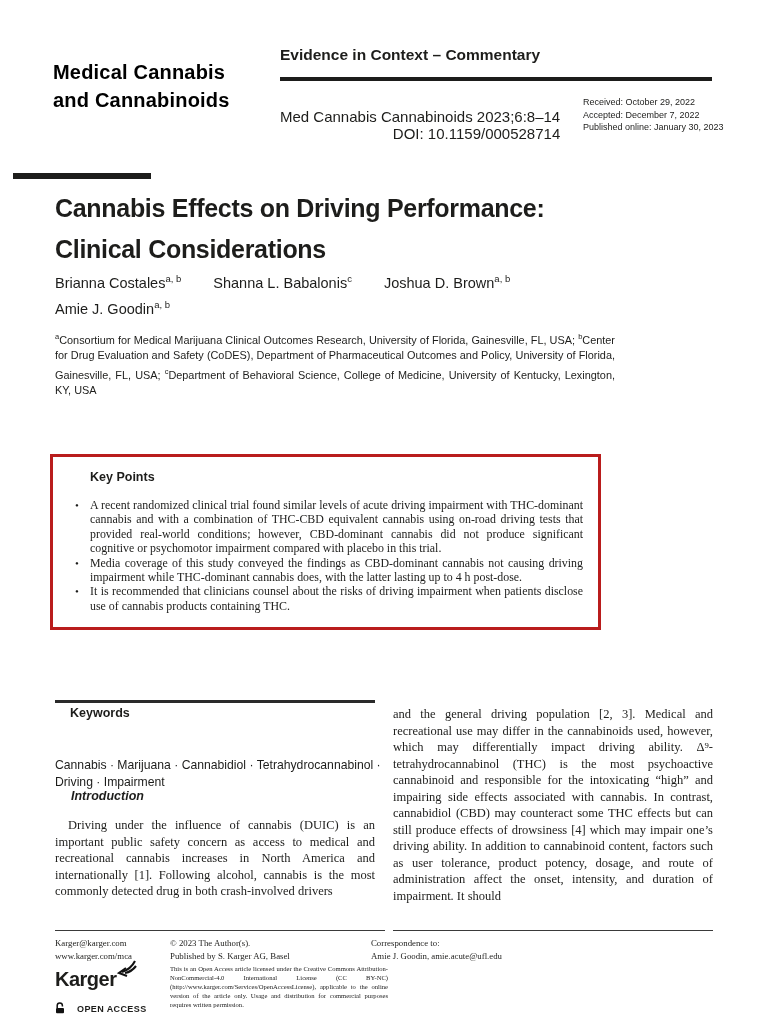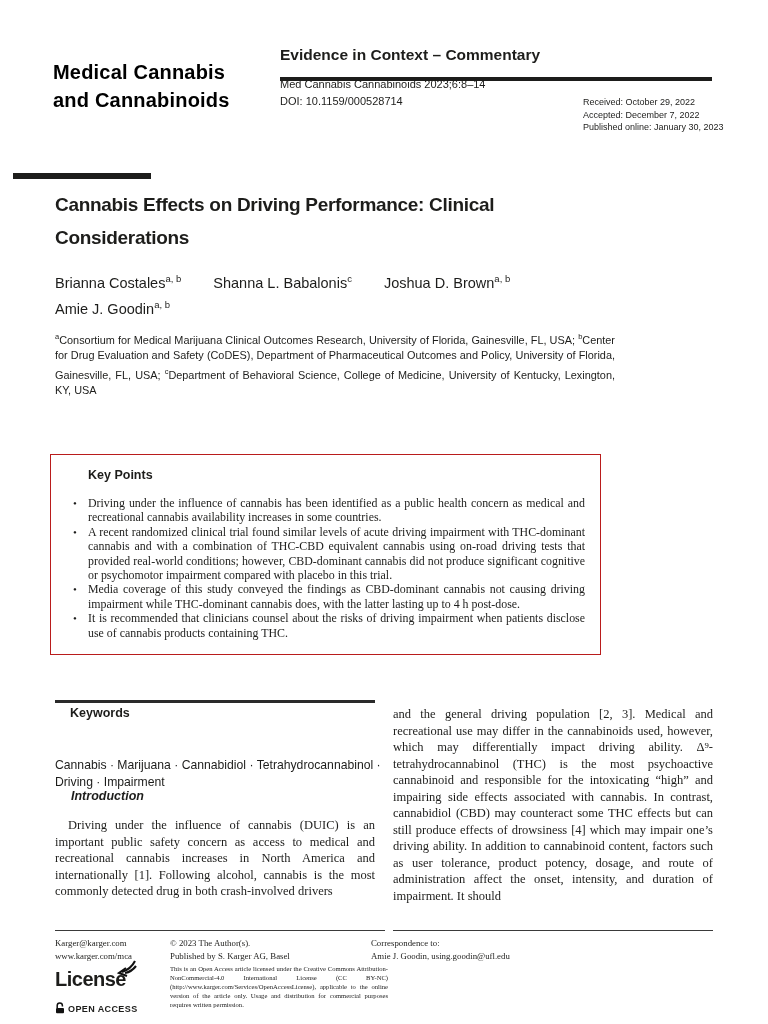--- a/index.html
+++ b/index.html
@@ -8,35 +8,35 @@
   .page {
     position:relative; width:768px; height:1024px; background:#fff;
     font-family:"Liberation Sans","DejaVu Sans",sans-serif; color:#1d1d1b; overflow:hidden;
   }
   .abs { position:absolute; }
 
   
   .journal-logo { left:53px; top:58px; font-size:20px; line-height:28px; font-weight:bold; color:#000000; letter-spacing:.2px; }
   .article-type { left:280px; top:46px; font-size:15.5px; font-weight:bold; }
   .header-rule  { left:280px; top:77px; width:432px; height:4px; background:#1d1d1b; }
-  .citation     { left:280px; top:76px; font-size:11px; line-height:17px; }
+  .citation     { left:280px; top:108px; font-size:15px; line-height:17px;text-align:right; }
   .dates        { left:583px; top:96px; font-size:9px; line-height:12.5px; }
 
   
   .title-bar    { left:13px; top:173px; width:138px; height:6px; background:#1d1d1b; }
-  .article-title{ left:55px; top:188px; width:492px; font-size:19px; line-height:33px; font-weight:bold; letter-spacing:-.3px; }
+  .article-title{ left:55px; top:188px; width:492px; font-size:25px; line-height:41px; font-weight:bold; letter-spacing:-.3px; }
   .authors      { left:55px; top:273px; font-size:14.5px; }
   .authors .row { height:26px; }
   .authors .author { display:inline-block; margin-right:28px; }
   .authors sup  { font-size:9.5px; }
   .affiliations { left:55px; top:329px; width:560px; font-size:10.9px; line-height:15.6px; text-align:justify; }
   .affiliations sup { font-size:7.5px; }
 
   
-  .keypoints-box{ left:50px; top:454px; width:551px; border:1px solid #b91c1c; padding:13px 15px 14px 37px; background:#fff; }
+  .keypoints-box{ left:50px; top:454px; width:551px; border:3px solid #b91c1c; padding:13px 15px 14px 37px; background:#fff; }
   .kp-title     { font-size:12.5px; font-weight:bold; margin-bottom:14px; }
   .kp-list      { list-style:none; }
   .kp-list li   { position:relative; font-family:"Liberation Serif","DejaVu Serif",serif; font-size:11.9px; line-height:14.4px; text-align:justify; }
   .kp-list li::before { content:"\2022"; position:absolute; left:-15px; top:0; font-size:11px; }
 
   
   .kw-rule      { left:55px; top:700px; width:320px; height:2.5px; background:#2a2a2a; }
   .kw-title     { left:55px; top:706px; font-size:12.5px; font-weight:bold;padding-left:15px; }
   .kw-text      { left:55px; top:757px; width:336px; font-size:12.2px; line-height:16.5px; }
   .serifbody    { font-family:"Liberation Serif","DejaVu Serif",serif; font-size:12.5px; line-height:16.55px; text-align:justify; }
@@ -48,21 +48,21 @@
   .f-rule       { top:930px; height:1.3px; background:#3a3a3a; }
   .f-rule-left  { left:55px; width:330px; }
   .f-rule-right { left:393px; width:320px; }
   .f-small      { font-family:"Liberation Serif","DejaVu Serif",serif; font-size:8.8px; line-height:12.8px; }
   .f-col1       { left:55px; top:937px; }
   .f-col2       { left:170px; top:937px; }
   .f-col3       { left:371px; top:937px; }
   .license      { left:170px; top:965px; width:218px; font-family:"Liberation Serif","DejaVu Serif",serif; font-size:6.6px; line-height:8.9px; text-align:justify; color:#222; }
   .karger-logo  { left:55px; top:968px; font-size:20px; font-weight:bold; letter-spacing:-.5px; }
   .logo-mark    { position:absolute; left:60px; top:-8px; }
-  .open-access  { left:55px; top:1000px; display:flex; align-items:center; gap:3px; }
+  .open-access  { left:55px; top:1000px; display:flex; align-items:center; gap:12px; }
   .oa-label     { font-size:9px; font-weight:bold; letter-spacing:.4px; }
 </style>
 </head>
 <body>
 
 <div class="page">
 
   <div class="abs journal-logo">
     <div>Medical Cannabis</div>
     <div>and Cannabinoids</div>
@@ -94,21 +94,20 @@
     <div class="row">
       <span class="author"><span>Amie J. Goodin</span><sup>a, b</sup></span>
     </div>
   </div>
 
   <p class="abs affiliations"><sup>a</sup><span>Consortium for Medical Marijuana Clinical Outcomes Research, University of Florida, Gainesville, FL, USA; </span><sup>b</sup><span>Center for Drug Evaluation and Safety (CoDES), Department of Pharmaceutical Outcomes and Policy, University of Florida, Gainesville, FL, USA; </span><sup>c</sup><span>Department of Behavioral Science, College of Medicine, University of Kentucky, Lexington, KY, USA</span></p>
 
   <div class="abs keypoints-box">
     <div class="kp-title">Key Points</div>
     <ul class="kp-list">
-      <li>Driving under the influence of cannabis has been identified as a public health concern as medical and recreational cannabis availability increases in some countries.</li>
       <li>A recent randomized clinical trial found similar levels of acute driving impairment with THC-dominant cannabis and with a combination of THC-CBD equivalent cannabis using on-road driving tests that provided real-world conditions; however, CBD-dominant cannabis did not produce significant cognitive or psychomotor impairment compared with placebo in this trial.</li>
       <li>Media coverage of this study conveyed the findings as CBD-dominant cannabis not causing driving impairment while THC-dominant cannabis does, with the latter lasting up to 4 h post-dose.</li>
       <li>It is recommended that clinicians counsel about the risks of driving impairment when patients disclose use of cannabis products containing THC.</li>
     </ul>
   </div>
 
   <div class="abs kw-rule"></div>
   <div class="abs kw-title">Keywords</div>
   <div class="abs kw-text">Cannabis · Marijuana · Cannabidiol · Tetrahydrocannabinol · Driving · Impairment</div>
 
@@ -118,21 +117,21 @@
 
   <div class="abs f-rule f-rule-left"></div>
   <div class="abs f-rule f-rule-right"></div>
 
   <div class="abs f-small f-col1">
     <div>Karger@karger.com</div>
     <div>www.karger.com/mca</div>
   </div>
 
   <div class="abs karger-logo">
-    <span>License</span>
+    <span>Karger</span>
     <span class="logo-mark">
       <svg width="22" height="20" viewBox="0 0 22 20">
         <path d="M20 1 C17 7 13 10 7 12" fill="none" stroke="#111" stroke-width="2.1"></path>
         <path d="M21 6 C18 10 15 12 10 13" fill="none" stroke="#111" stroke-width="2.1"></path>
         <path d="M11 8 L4 13 L12 16" fill="none" stroke="#111" stroke-width="2.1"></path>
       </svg>
     </span>
   </div>
 
   <div class="abs open-access">
@@ -146,16 +145,16 @@
   </div>
 
   <div class="abs f-small f-col2">
     <div>© 2023 The Author(s).</div>
     <div>Published by S. Karger AG, Basel</div>
   </div>
   <p class="abs license">This is an Open Access article licensed under the Creative Commons Attribution-NonCommercial-4.0 International License (CC BY-NC) (http://www.karger.com/Services/OpenAccessLicense), applicable to the online version of the article only. Usage and distribution for commercial purposes requires written permission.</p>
 
   <div class="abs f-small f-col3">
     <div>Correspondence to:</div>
-    <div>Amie J. Goodin, using.goodin@ufl.edu</div>
+    <div>Amie J. Goodin, amie.acute@ufl.edu</div>
   </div>
 
 </div>
 
 </body></html>

